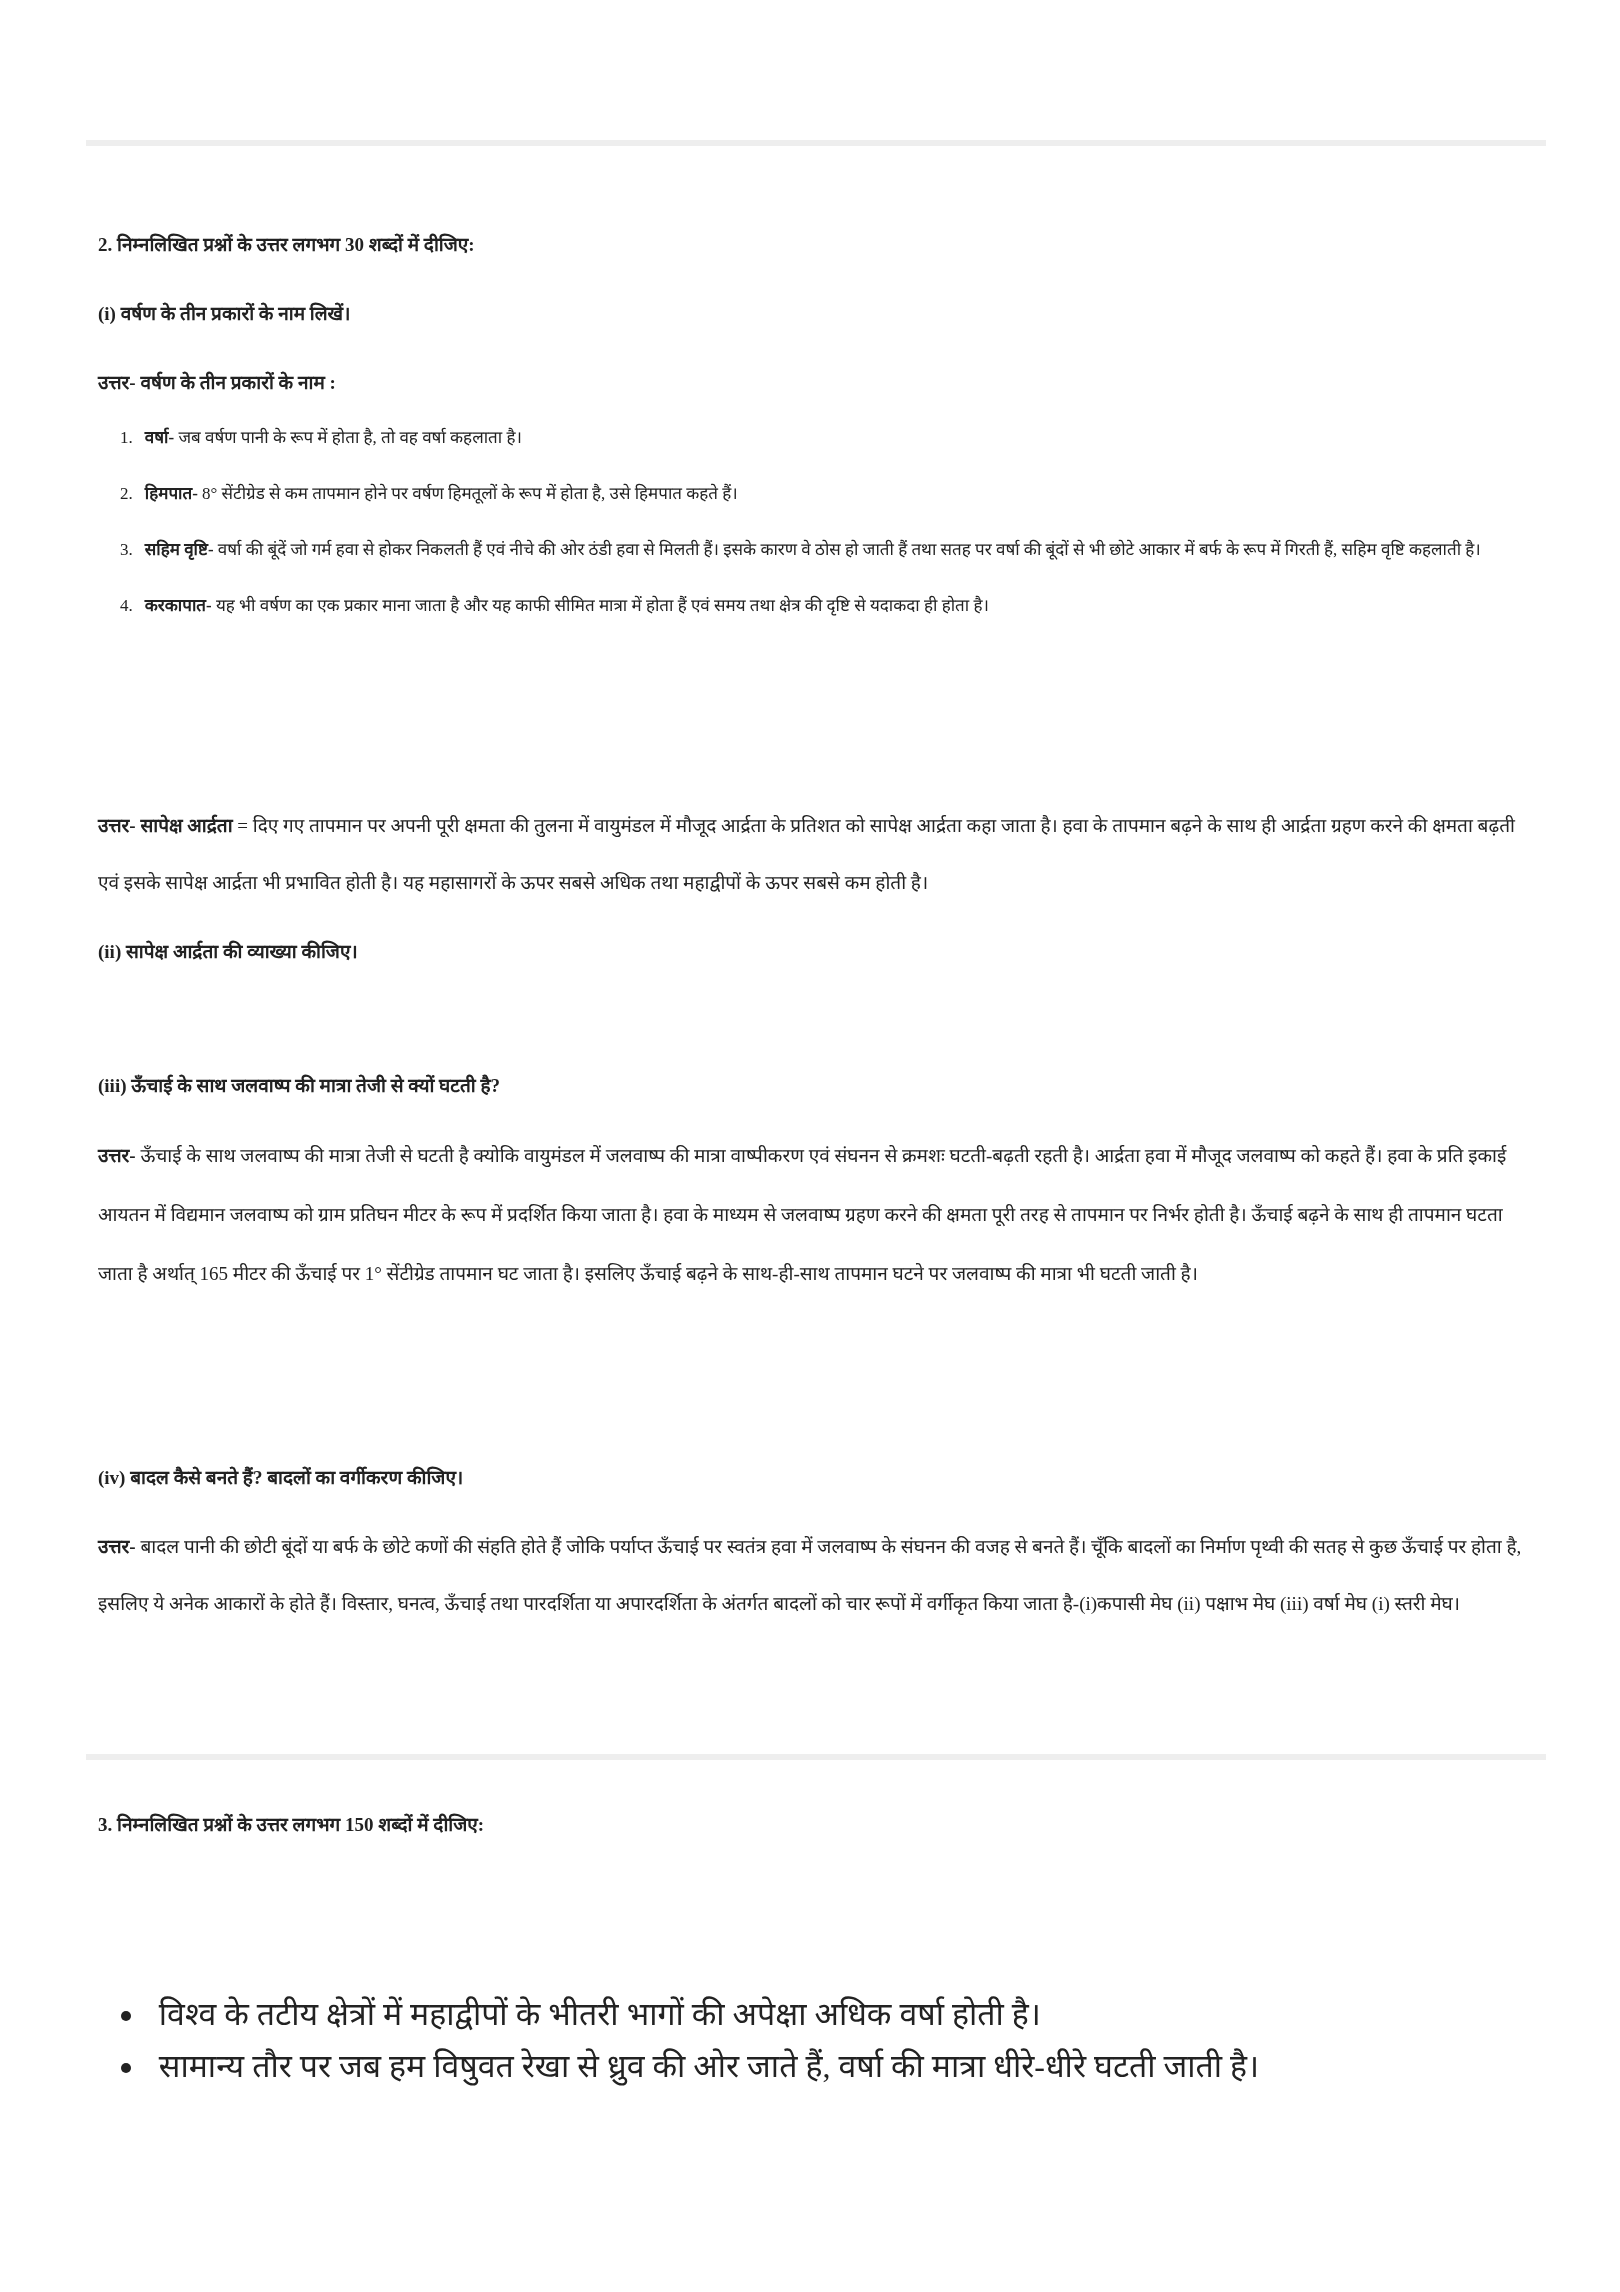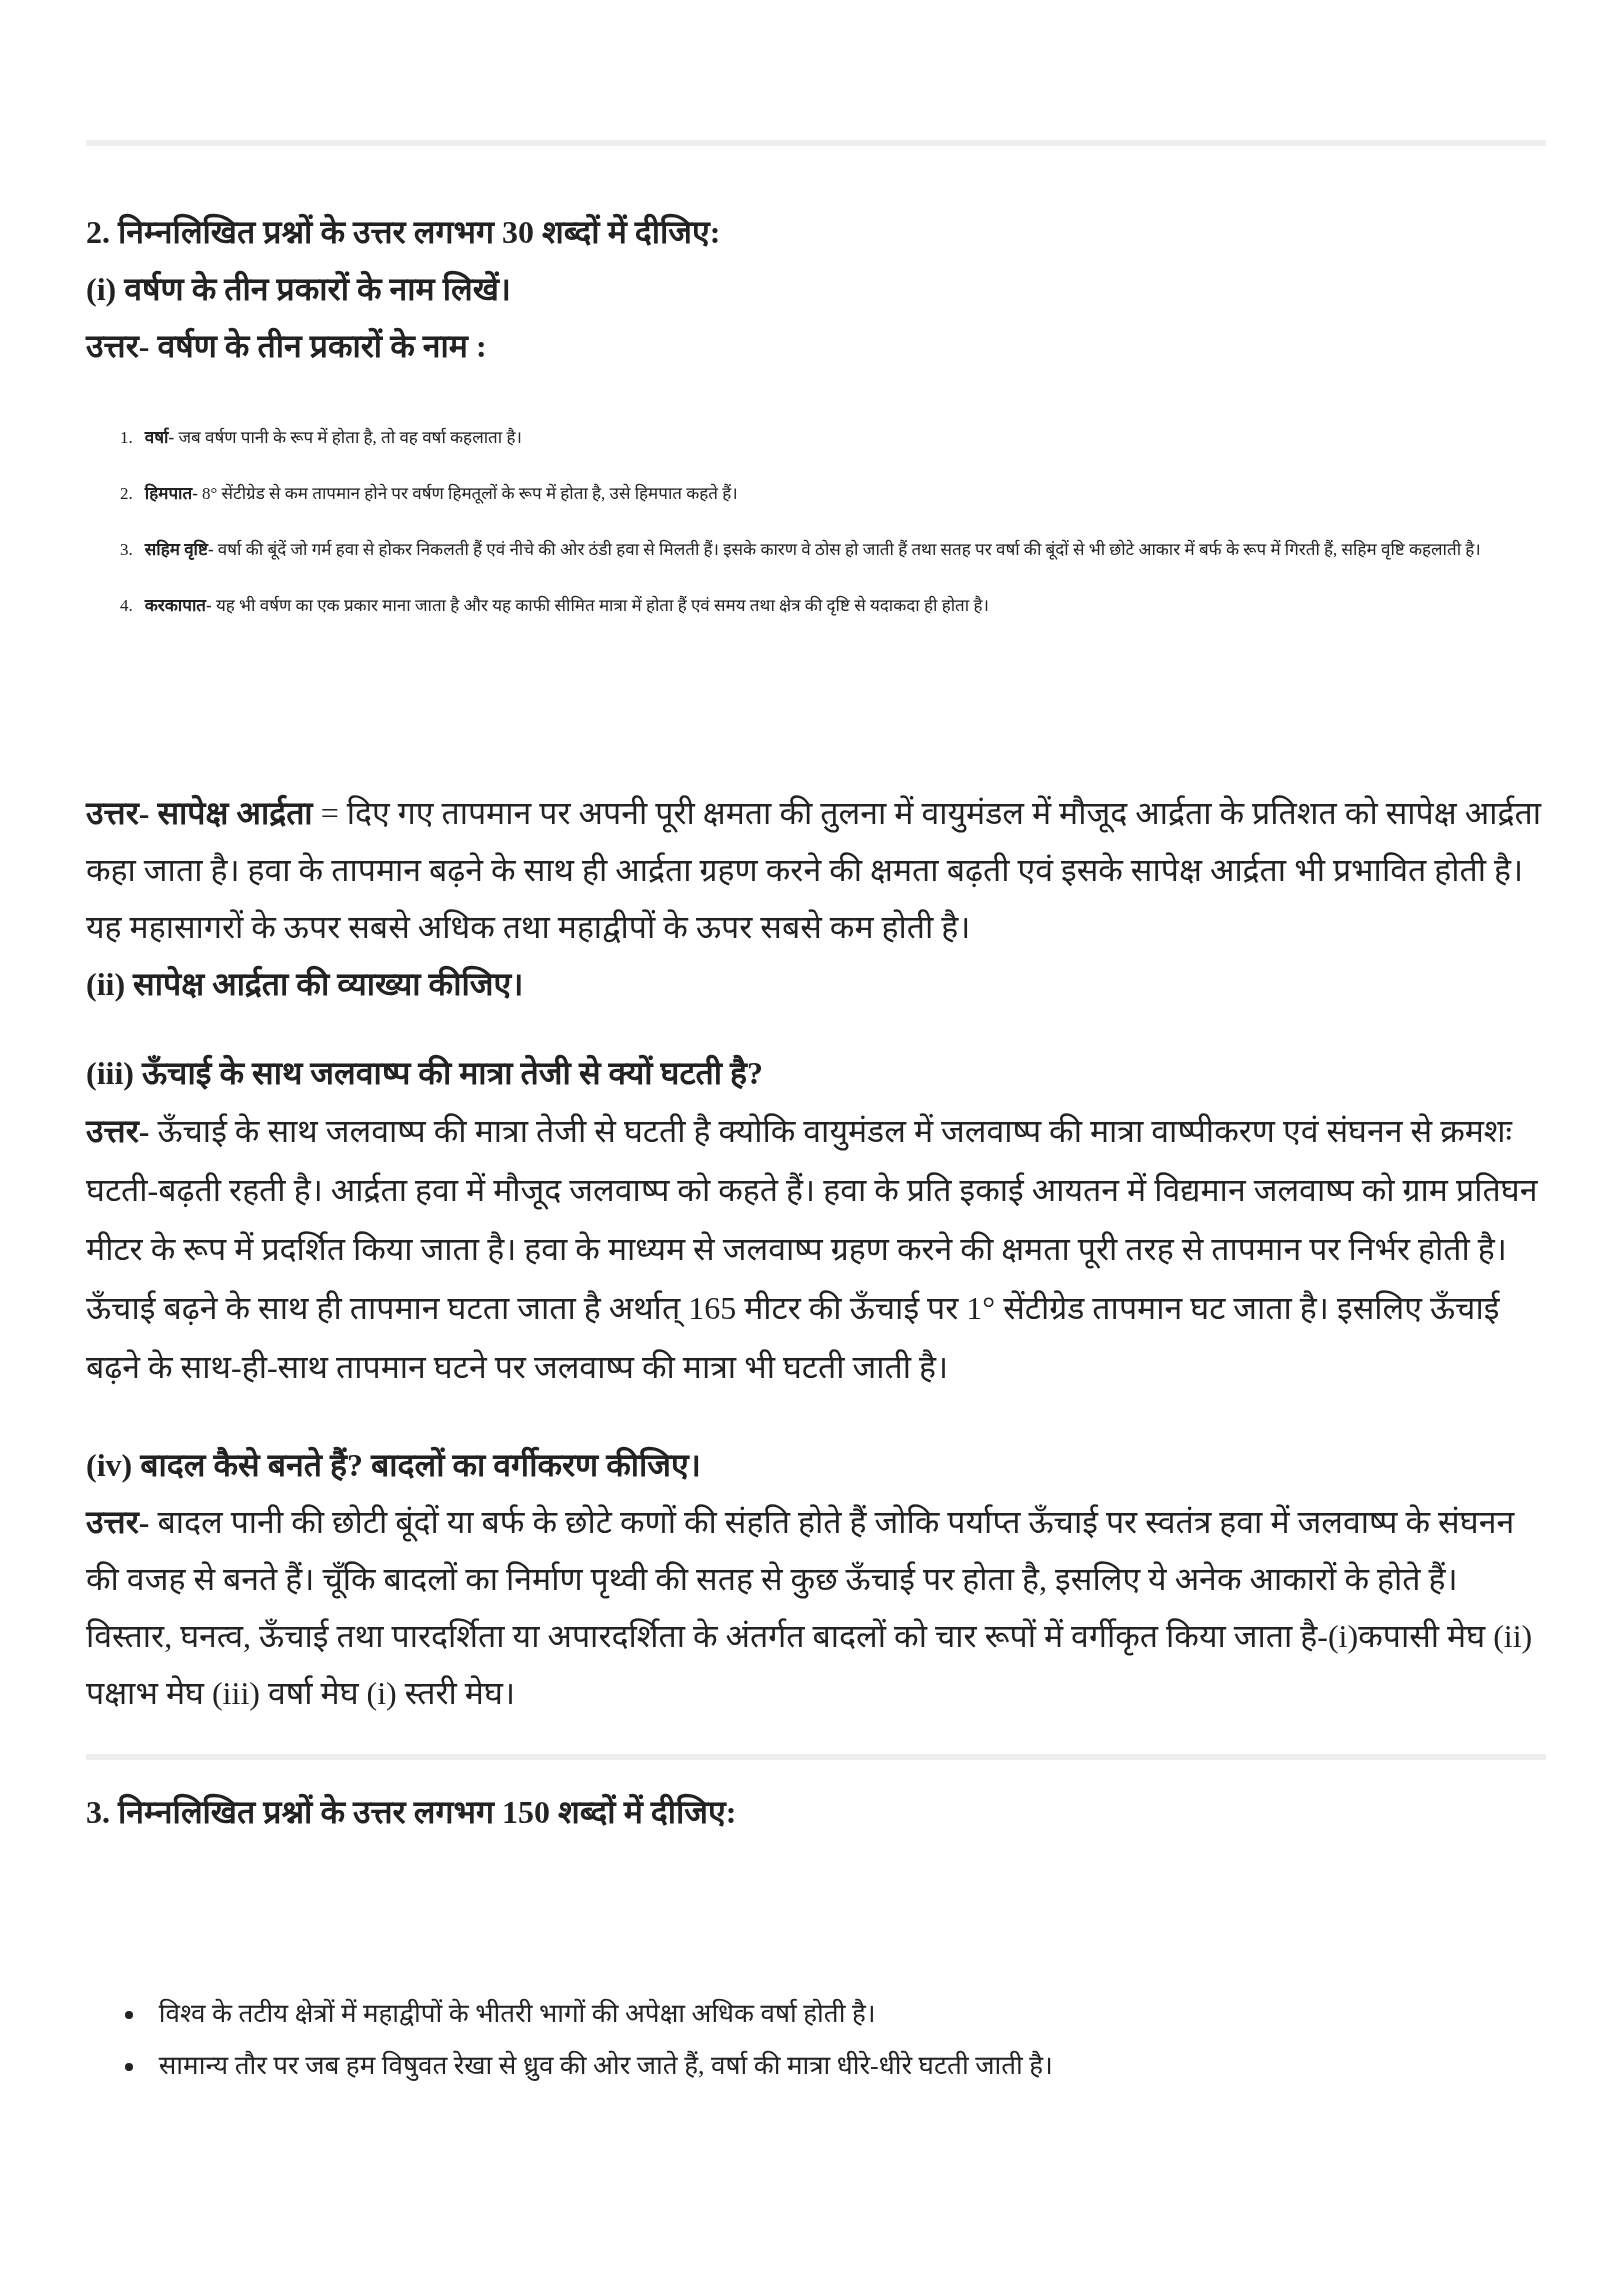--- a/index.html
+++ b/index.html
@@ -1,25 +1,25 @@
 <!DOCTYPE html>
 <html><head>
 <meta charset="utf-8">
 <style>
   html,body{margin:0;padding:0;background:#ffffff;}
   body{width:1620px;height:2293px;position:relative;overflow:hidden;
        font-family:"Liberation Serif","DejaVu Serif",serif;color:#222222;}
   .page{position:absolute;left:86px;top:0;width:1460px;}
   .divider{position:absolute;left:86px;width:1460px;height:5.9px;background:#eeeeee;}
-  .para{margin:0;font-size:32px;line-height:57px;}
+  .para{margin:12px;font-size:19px;line-height:57px;}
   .b{font-weight:bold;}
   .block{position:absolute;left:0;width:1460px;}
   ol.list{margin:0;padding-left:51px;font-size:17px;line-height:56px;}
   ol.list li{padding-left:7.8px;}
-  ul.bul{margin:0;padding-left:61px;font-size:26px;line-height:52px;list-style:disc;}
+  ul.bul{margin:0;padding-left:61px;font-size:32px;line-height:52px;list-style:disc;}
   ul.bul li{padding-left:11.8px;}
 </style>
 </head>
 <body>
 
 <div class="divider" style="top:140px;"></div>
 
 <div class="page">
 
   <div class="block" style="top:204px;">

